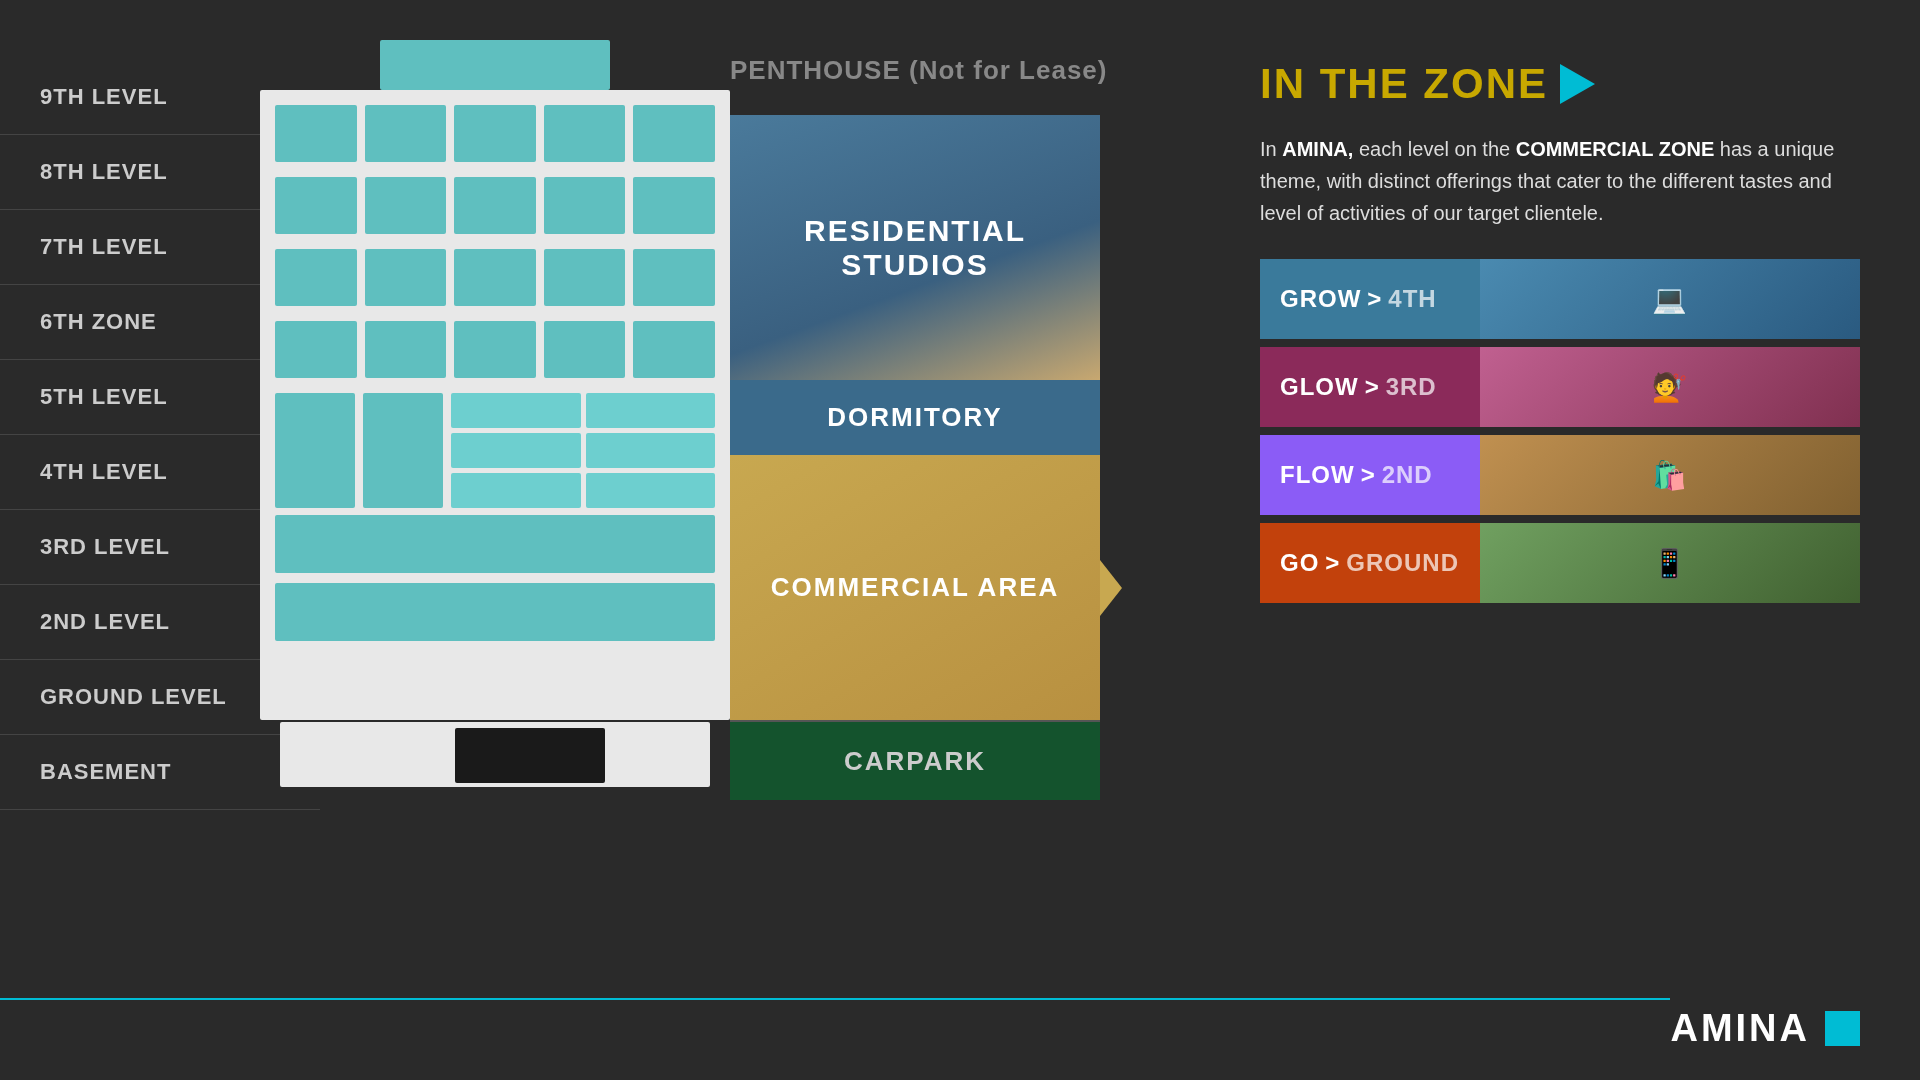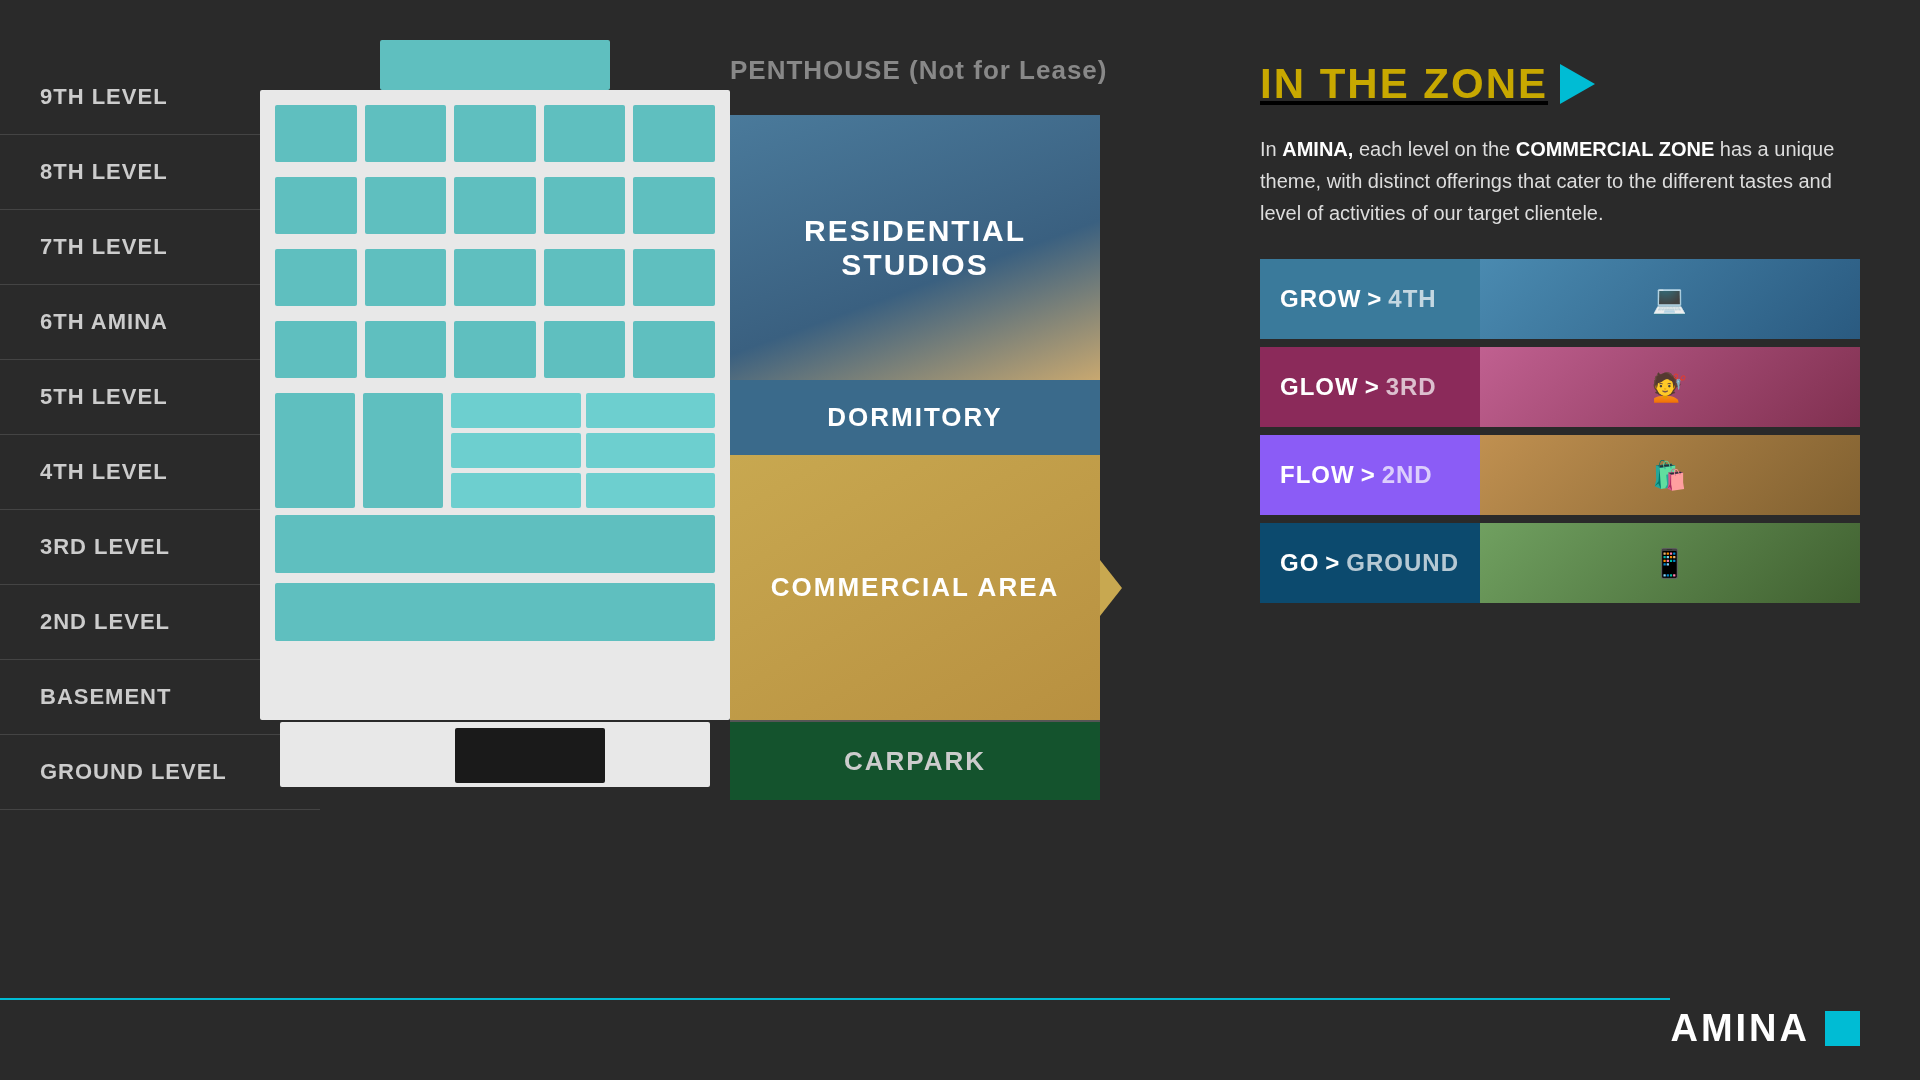--- a/index.html
+++ b/index.html
@@ -74,21 +74,20 @@
       right: 60px;
       top: 60px;
       width: 600px;
     }
 
     .in-the-zone-header {
       display: flex;
       align-items: center;
       gap: 12px;
       margin-bottom: 25px;
-      text-decoration: underline;
     }
 
     .in-the-zone-title {
       color: #c8a800;
       font-size: 42px;
       font-weight: 900;
       letter-spacing: 2px;
     }
 
     .play-arrow {
@@ -194,39 +193,39 @@
   <div class="level-row">
     <span class="level-label">9TH LEVEL</span>
   </div>
   <div class="level-row">
     <span class="level-label">8TH LEVEL</span>
   </div>
   <div class="level-row">
     <span class="level-label">7TH LEVEL</span>
   </div>
   <div class="level-row">
-    <span class="level-label">6TH AMINA</span>
+    <span class="level-label">6TH ZONE</span>
   </div>
   <div class="level-row">
     <span class="level-label">5TH LEVEL</span>
   </div>
   <div class="level-row">
     <span class="level-label">4TH LEVEL</span>
   </div>
   <div class="level-row">
     <span class="level-label">3RD LEVEL</span>
   </div>
   <div class="level-row">
     <span class="level-label">2ND LEVEL</span>
   </div>
   <div class="level-row">
+    <span class="level-label">GROUND LEVEL</span>
+  </div>
+  <div class="level-row">
     <span class="level-label">BASEMENT</span>
-  </div>
-  <div class="level-row">
-    <span class="level-label">GROUND LEVEL</span>
   </div>
 </div>
 
 <div class="building-container">
 
   <div class="building-top"></div>
 
   <div class="building-main">
 
     <div style="position:absolute;top:10px;left:10px;width:450px;display:grid;grid-template-columns:repeat(5,1fr);gap:8px;padding:5px;">
@@ -345,21 +344,21 @@
         <span style="color:white;font-weight:900;">FLOW</span>
         <span style="color:white;margin:0 6px;"> &gt;</span>
         <span style="color:rgba(255,255,255,0.7);">2ND</span>
       </div>
       <div class="zone-card-image flow-img">
         <span style="font-size:28px;">🛍️</span>
       </div>
     </div>
 
     <div class="zone-card go-card">
-      <div class="zone-card-label" style="background:#0c4a6e;">
+      <div class="zone-card-label" style="background:#c2410c;">
         <span style="color:white;font-weight:900;">GO</span>
         <span style="color:white;margin:0 6px;"> &gt;</span>
         <span style="color:rgba(255,255,255,0.7);">GROUND</span>
       </div>
       <div class="zone-card-image go-img">
         <span style="font-size:28px;">📱</span>
       </div>
     </div>
   </div>
 </div>

